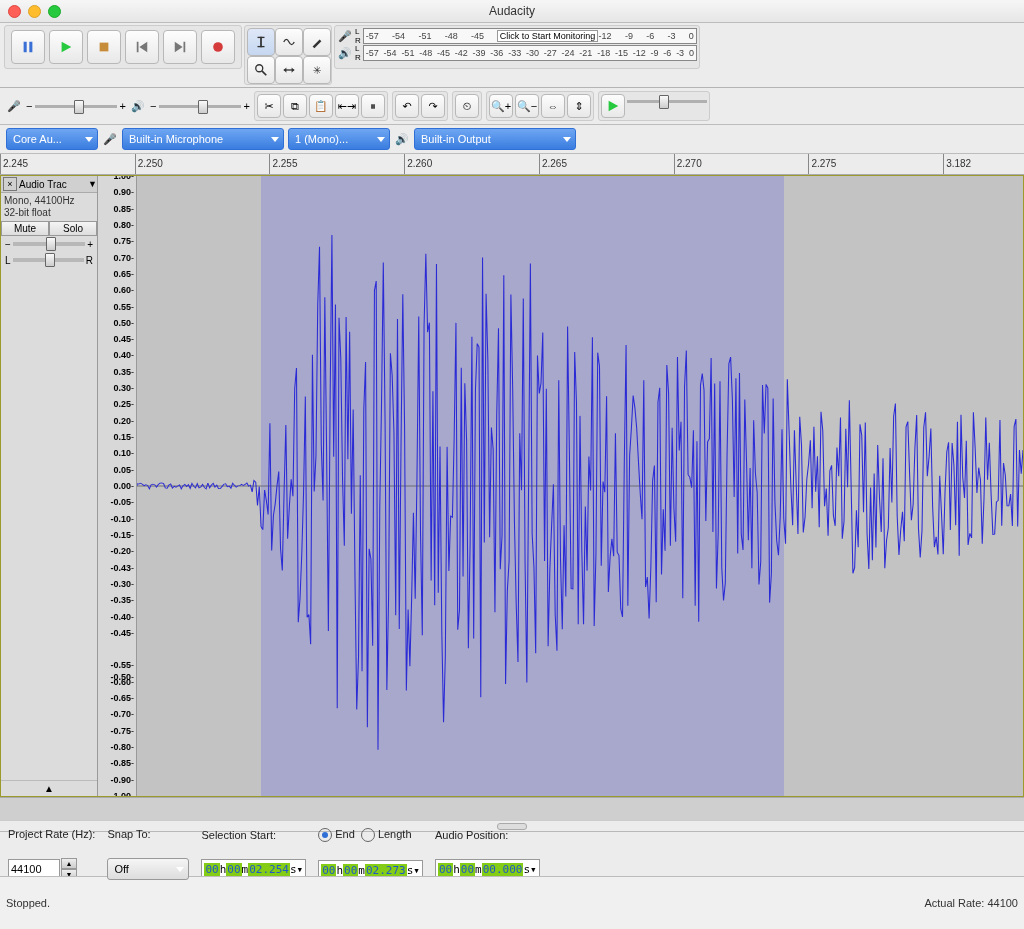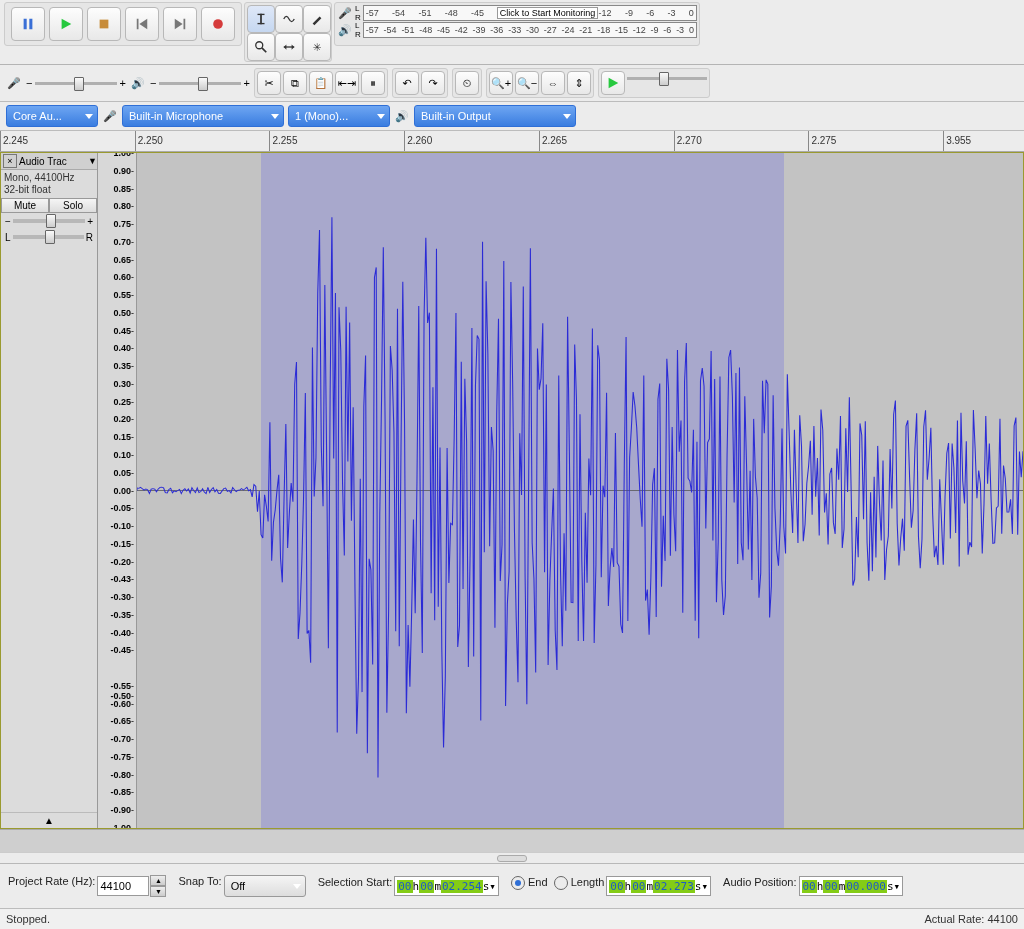--- a/index.html
+++ b/index.html
@@ -44,44 +44,52 @@
 .vscale{width:38px;background:#d8d8d8;border-right:1px solid #999;position:relative;font-size:9px}
 .vscale .vt{position:absolute;right:2px;transform:translateY(-50%)}
 .wave{flex:1;position:relative;background:#c3c3c3}
 .wave .selbg{position:absolute;top:0;bottom:0;background:#a8a8cc}
 .wave svg{position:absolute;top:0;left:0;width:100%;height:100%}
 .axis{stroke:#555;stroke-width:1}
 .belowtracks{height:22px;background:#cfcfcf;border-top:1px solid #aaa}
 .gripper{height:10px;background:#ececec;display:flex;align-items:center;justify-content:center;border-top:1px solid #ccc}
 .grip{width:28px;height:5px;border:1px solid #aaa;border-radius:3px;background:#ddd}
 .statusfields{height:44px;border-top:1px solid #b8b8b8;background:#ececec;display:flex;align-items:center;gap:12px;padding:0 8px}
-.sfgroup{display:flex;flex-direction:row;gap:2px}
+.sfgroup{display:flex;flex-direction:column;gap:18px}
 .sflabel{font-size:11px;color:#222}
 .spin{display:flex;align-items:center}
 .spin input{width:46px;height:18px;border:1px solid #999;font-size:11px;padding:0 2px}
 .spin .arrows{display:flex;flex-direction:column;margin-left:1px}
 .spin .arrows div{width:14px;height:9px;border:1px solid #999;background:linear-gradient(#eee,#ccc);font-size:7px;display:flex;align-items:center;justify-content:center;cursor:pointer}
 .timefield{border:1px solid #999;background:#fff;height:18px;display:flex;align-items:center;padding:0 2px;font-family:monospace;font-size:11px}
 .timefield .dig{color:#1e5bc6;background:#84cc16;padding:0 1px}
 .radio{width:12px;height:12px;border-radius:50%;border:1px solid #666;display:inline-flex;align-items:center;justify-content:center;margin-right:3px;vertical-align:middle}
 .radio.active:after{content:"";width:6px;height:6px;border-radius:50%;background:#2f6fd6}
-.statusbar{height:20px;border-top:1px solid #bcbcbc;background:#f0f0f0;display:flex;align-items:center;padding:0 6px;font-size:11px;color:#333}
+.statusbar{height:20px;border-top:1px solid #bcbcbc;background:#f0f0f0;display:flex;align-items:center;padding:16px 6px;font-size:11px;color:#333}
 .statusbar .right{margin-left:auto}
 .smalltb{display:flex;gap:2px;padding:2px;border:1px solid #ccc;border-radius:3px;background:#e6e6e6}
 svg.icon{width:14px;height:14px}
 .secondtb{display:flex;gap:4px;padding:3px 6px;border-bottom:1px solid #bcbcbc;align-items:center;flex-wrap:wrap}
 .volslider{width:100px;height:14px;display:flex;align-items:center;gap:3px}
 .volbar{flex:1;height:3px;background:#b0b0b0;position:relative}
 .volth{position:absolute;width:8px;height:12px;border:1px solid #666;background:linear-gradient(#fafafa,#ccc);top:-5px;border-radius:1px}
 </style>
 </head>
 <body>
 
 <div class="window">
 
+  <div class="titlebar">
+    <div class="traffic">
+      <div class="dot red"></div>
+      <div class="dot yel"></div>
+      <div class="dot grn"></div>
+    </div>
+    <div class="title">Audacity</div>
+  </div>
 
   <div class="toolbar">
     <div class="transport">
       <div class="btn">
           <svg class="icon" viewBox="0 0 16 16">
             <rect x="3" y="2" width="3.5" height="12" fill="#3a6fd6"></rect>
             <rect x="9.5" y="2" width="3.5" height="12" fill="#3a6fd6"></rect>
           </svg>
         </div>
       <div class="btn">
@@ -268,21 +276,21 @@
   </div>
 
   <div class="timeline" id="timeline">
       <div class="tick" style="left: 0%;">2.245</div>
       <div class="tick" style="left: 13.1579%;">2.250</div>
       <div class="tick" style="left: 26.3158%;">2.255</div>
       <div class="tick" style="left: 39.4737%;">2.260</div>
       <div class="tick" style="left: 52.6316%;">2.265</div>
       <div class="tick" style="left: 65.7895%;">2.270</div>
       <div class="tick" style="left: 78.9474%;">2.275</div>
-      <div class="tick" style="left: 92.1053%;">3.955</div>
+      <div class="tick" style="left: 92.1053%;">3.182</div>
     </div>
 
   <div class="trackarea">
     <div class="trackpanel">
       <div class="tphead">
         <div class="closex">×</div>
         <div class="trackname">Audio Trac</div>
         <div class="dropd">▼</div>
       </div>
       <div class="tpinfo">

